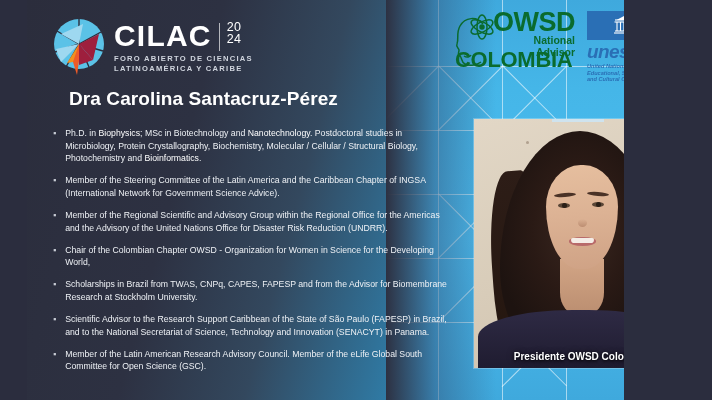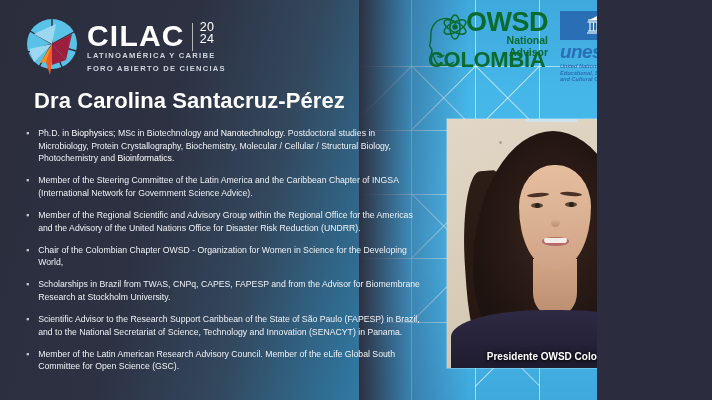--- a/index.html
+++ b/index.html
@@ -5,20 +5,21 @@
   html,body{margin:0;padding:0;}
   body{
     width:712px;height:400px;overflow:hidden;
     font-family:"Liberation Sans", sans-serif;
     background:#2b2d3e;
   }
   #slide{
     position:relative;width:597px;height:400px;overflow:hidden;
     background:
       linear-gradient(105deg,#2b2d3c 0%, #2d3142 28%, #33485e 46%, #2f7fab 68%, #3aa0cf 86%, #45b4e2 100%);
+    margin-left: 27px;
   }
   
   .deco-panel{
     position:absolute;top:0;right:0;width:238px;height:400px;
     background:linear-gradient(180deg,#3fa9dd 0%,#45b6e8 22%,#4cbdf0 60%,#3fa9dd 100%);
     overflow:hidden;
   }
   .deco-fade{
     position:absolute;top:0;left:0;width:110px;height:400px;
     background:linear-gradient(90deg,rgba(45,49,66,1) 0%,rgba(50,90,130,.55) 45%,rgba(70,170,225,0) 100%);
@@ -53,22 +54,22 @@
 
   .unesco{position:absolute;left:560px;top:11px;width:76px;font-style:italic;}
   .un-bar{width:74px;height:29px;background:#2a6fb5;display:flex;align-items:center;justify-content:center;}
   .un-word{color:#2a6fb5;font-size:19px;font-weight:800;letter-spacing:-.6px;line-height:19px;margin-top:2px;}
   .un-sub{color:#2a6fb5;font-size:5.6px;line-height:6.6px;font-weight:700;margin-top:2px;}
 
   .owsd-seal{position:absolute;left:644px;top:4px;width:62px;height:62px;}
 
   
   .title{
-    position:absolute;left:34px;top:88px;color:#ffffff;
-    font-size:22px;font-weight:700;letter-spacing:.1px;text-align:center;
+    position:absolute;left:42px;top:88px;color:#ffffff;
+    font-size:19px;font-weight:700;letter-spacing:.1px;text-align:center;
   }
   .bullets{position:absolute;left:24px;top:127px;width:402px;}
   .bullet{display:flex;gap:9px;margin-bottom:9.5px;}
   .bdot{color:#c9cdd6;font-size:9px;line-height:12.5px;flex:0 0 auto;padding-left:2px;}
   .btxt{color:#eef1f5;font-size:8.7px;line-height:12.6px;}
   .btxt b{font-weight:400;color:#ffffff;}
 
   
   .photo-wrap{
     position:absolute;left:447px;top:119px;width:213px;height:249px;
@@ -197,22 +198,22 @@
     </div>
     <div class="cilac-txt">
       <div class="cil-row">
         <div class="cil-word">CILAC</div>
         <div class="cil-div"></div>
         <div class="cil-year">
           <span>20</span>
           <span>24</span>
         </div>
       </div>
+      <div class="cil-sub">FORO ABIERTO DE CIENCIAS</div>
       <div class="cil-sub" style="margin-top:0;">LATINOAMÉRICA Y CARIBE</div>
-      <div class="cil-sub">FORO ABIERTO DE CIENCIAS</div>
     </div>
   </div>
 
   <div class="owsd">
     <div style="position:absolute;left:0;top:4px;">
       <svg width="42" height="58" viewBox="0 0 42 58" fill="none" stroke="#0a6b2e" stroke-width="1.5">
         <path d="M30 12 C24 4, 12 5, 7 14 C3 21, 6 27, 4 32 C2.5 35, 6 36, 6 38 C6 41, 4 42, 7 44 C9 45.5, 8 50, 12 52 C17 54.5, 24 53, 28 50"></path>
         <path d="M11 44 C14 46, 17 45, 18 43"></path>
         <ellipse cx="29" cy="15" rx="12" ry="5" transform="rotate(-28 29 15)"></ellipse>
         <ellipse cx="29" cy="15" rx="12" ry="5" transform="rotate(28 29 15)"></ellipse>

